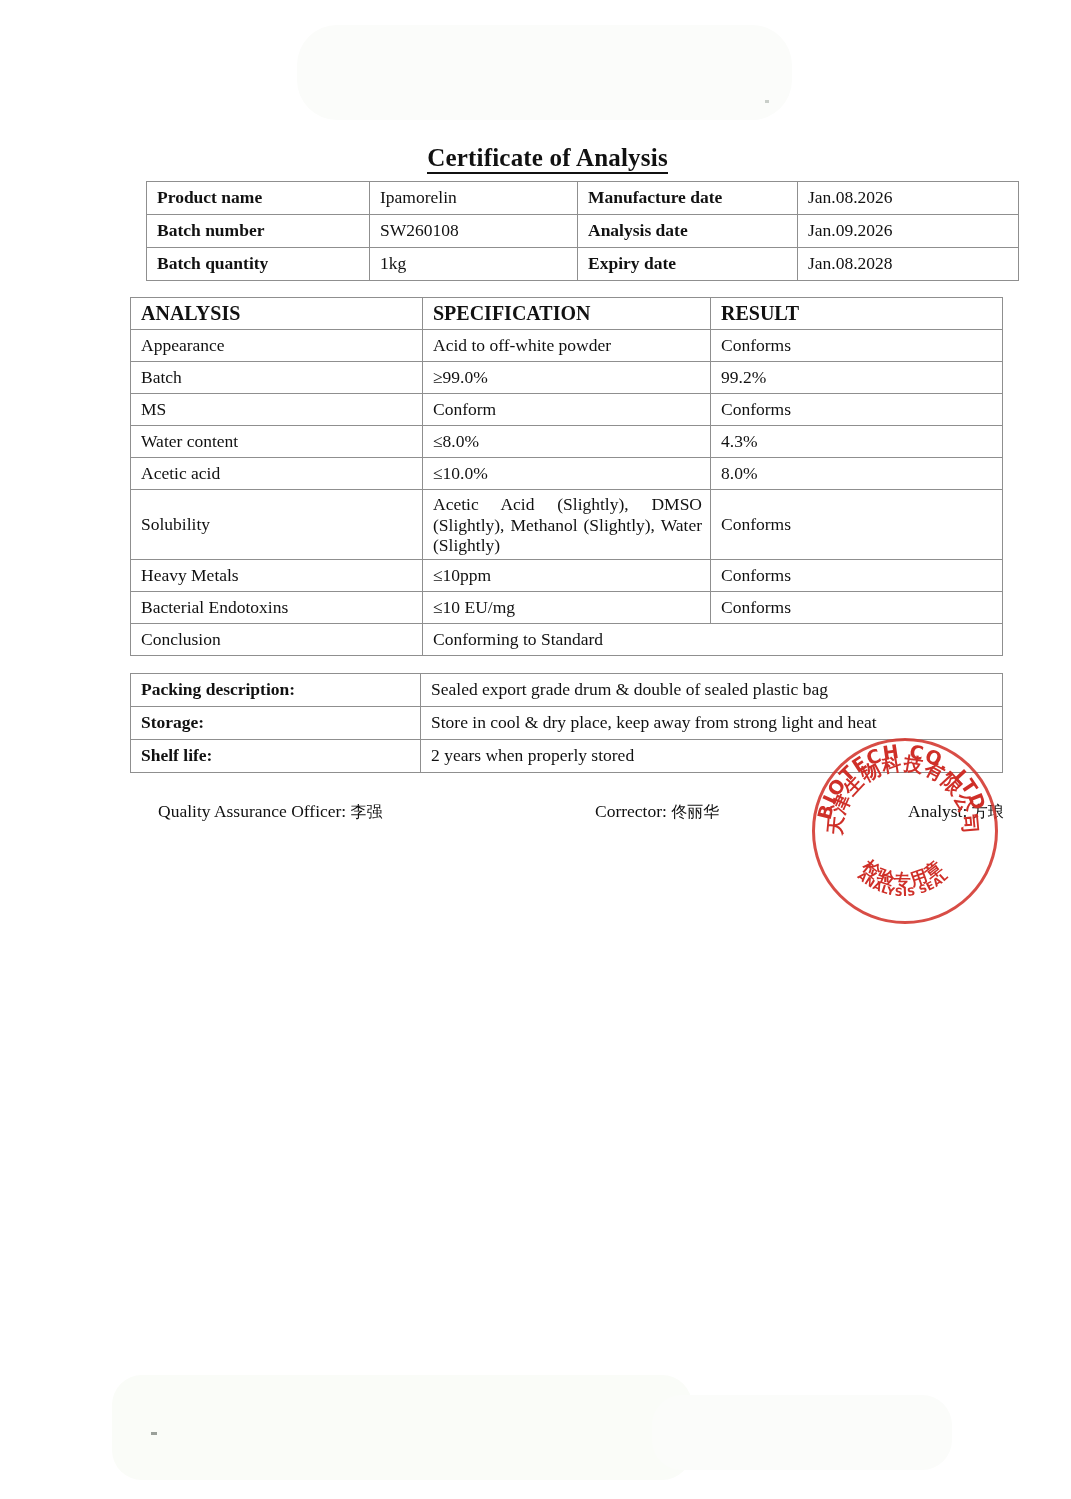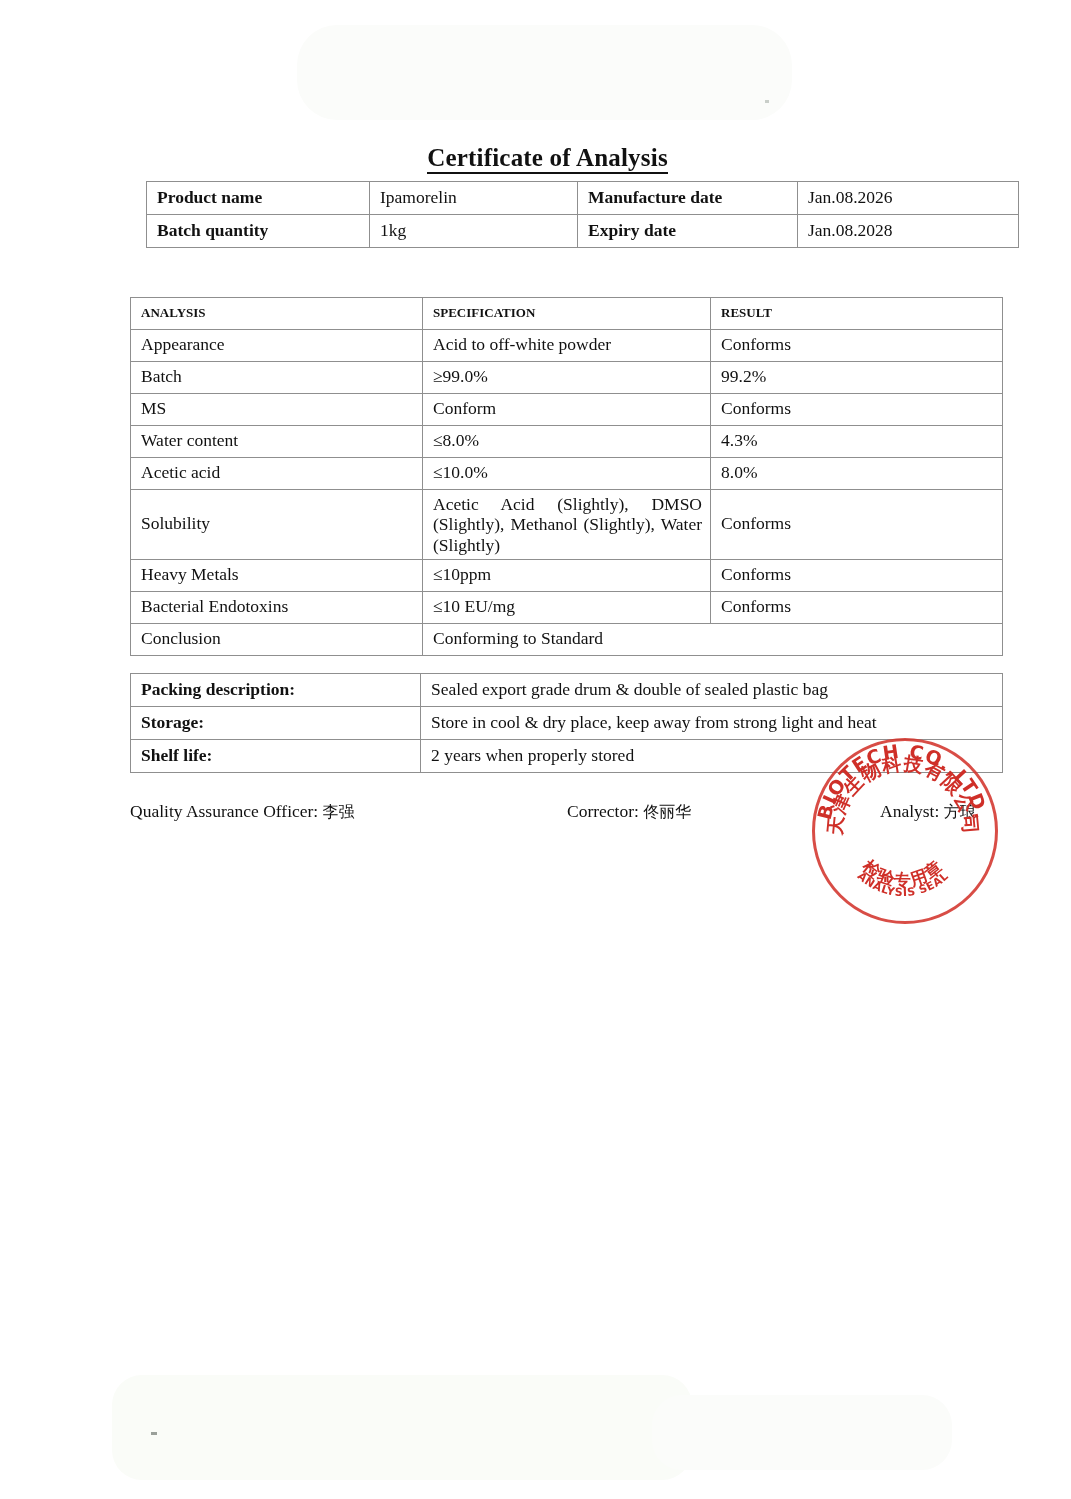--- a/index.html
+++ b/index.html
@@ -74,21 +74,21 @@
   }
   #info-table td { height: 25px; }
 
   
   #analysis-table {
     left: 118px;
     top: 297px;
     width: 872px;
   }
   #analysis-table td { height: 24px; }
-  #analysis-table td.hdr { font-weight: bold; font-size: 13px; }
+  #analysis-table td.hdr { font-weight: bold; font-size: 20px; }
   #analysis-table td.multi {
     padding-top: 4px;
     padding-bottom: 4px;
     line-height: 1.16;
     text-align: justify;
     text-align-last: left;
   }
 
   
   #packing-table {
@@ -100,21 +100,21 @@
 
   
   .sig-row {
     position: absolute;
     left: 118px;
     top: 801px;
     width: 880px;
     height: 28px;
     font-size: 17.5px;
   }
-  .sig-item { position: absolute; white-space: nowrap; }
+  .sig-item { position: absolute; white-space: nowrap; margin-left: 28px; }
   .sig-qa { left: 0px; top: 0px; }
   .sig-corr { left: 437px; top: 0px; text-align: right; }
   .sig-analyst { left: 750px; top: 0px; text-align: right; }
   .cn { font-family: "DejaVu Sans", sans-serif; font-size: 16px; }
 
   
   .seal {
     position: absolute;
     left: 800px;
     top: 738px;
@@ -147,20 +147,26 @@
         <col style="width:208px">
         <col style="width:220px">
         <col style="width:221px">
       </colgroup>
     <tbody>
       <tr>
         <td class="b">Product name</td>
         <td>Ipamorelin</td>
         <td class="b">Manufacture date</td>
         <td>Jan.08.2026</td>
+      </tr>
+      <tr>
+        <td class="b">Batch number</td>
+        <td>SW260108</td>
+        <td class="b">Analysis date</td>
+        <td>Jan.09.2026</td>
       </tr>
       <tr>
         <td class="b">Batch quantity</td>
         <td>1kg</td>
         <td class="b">Expiry date</td>
         <td>Jan.08.2028</td>
       </tr>
     </tbody>
   </table>
 

